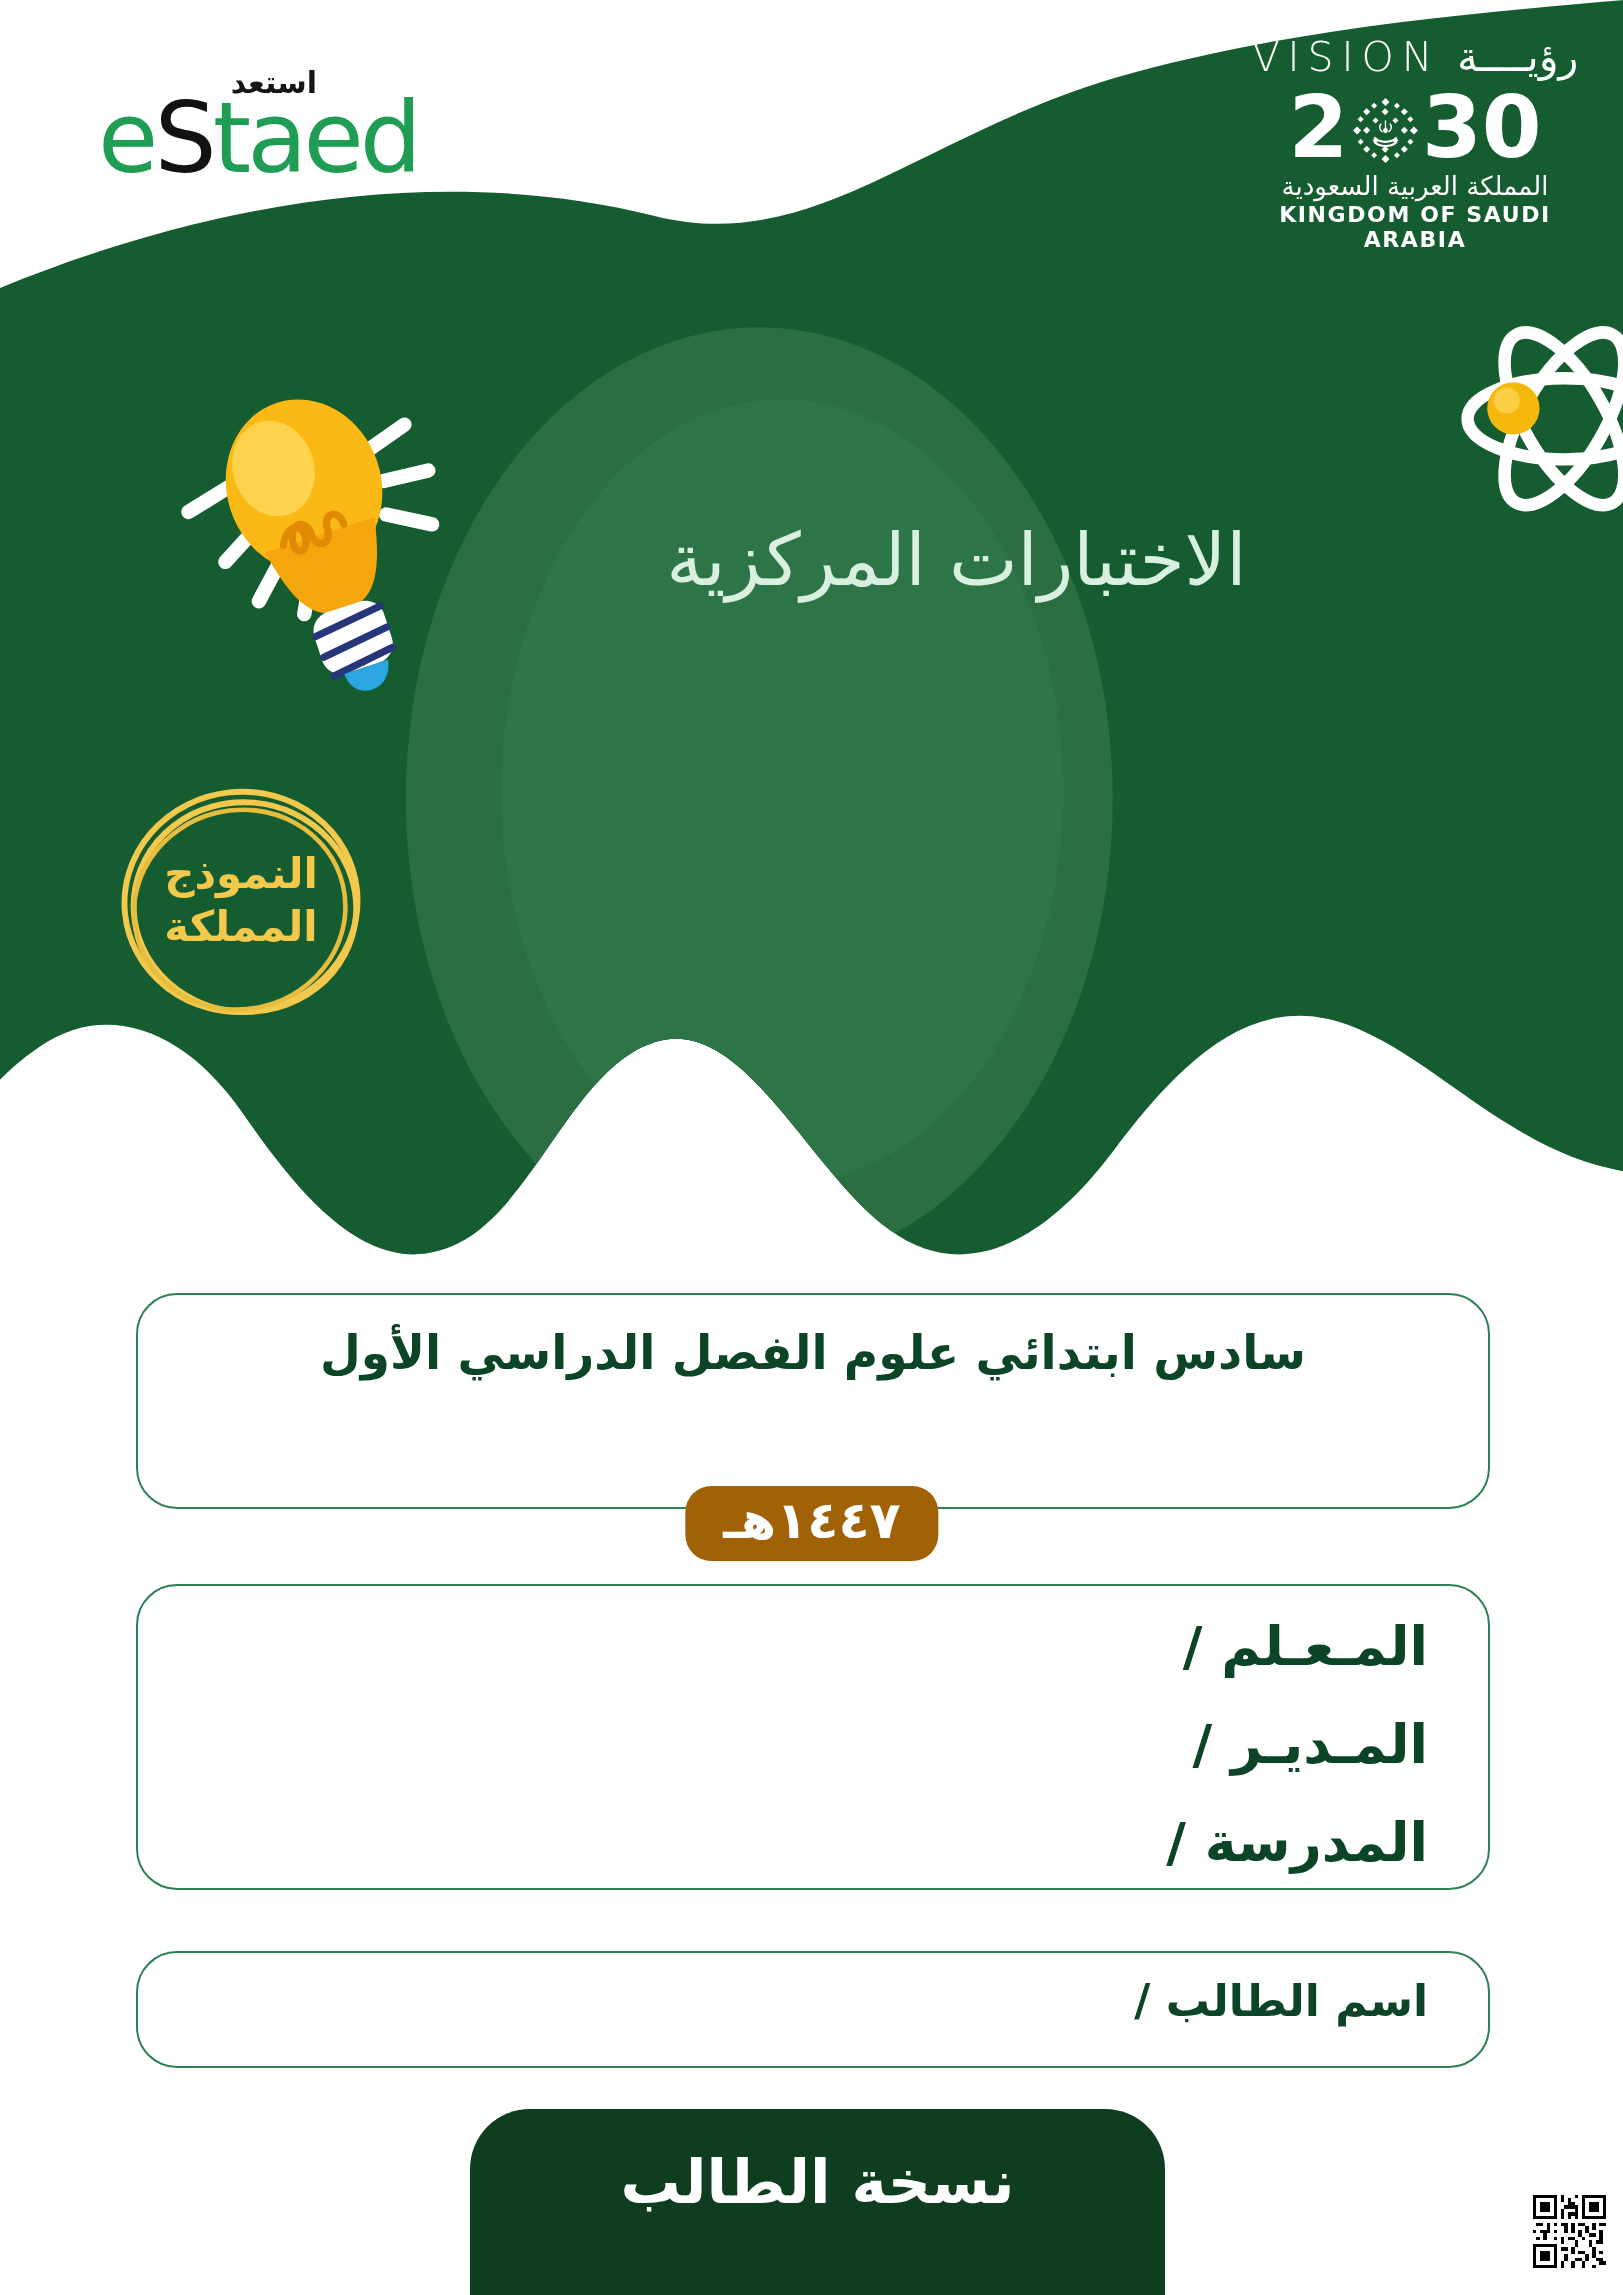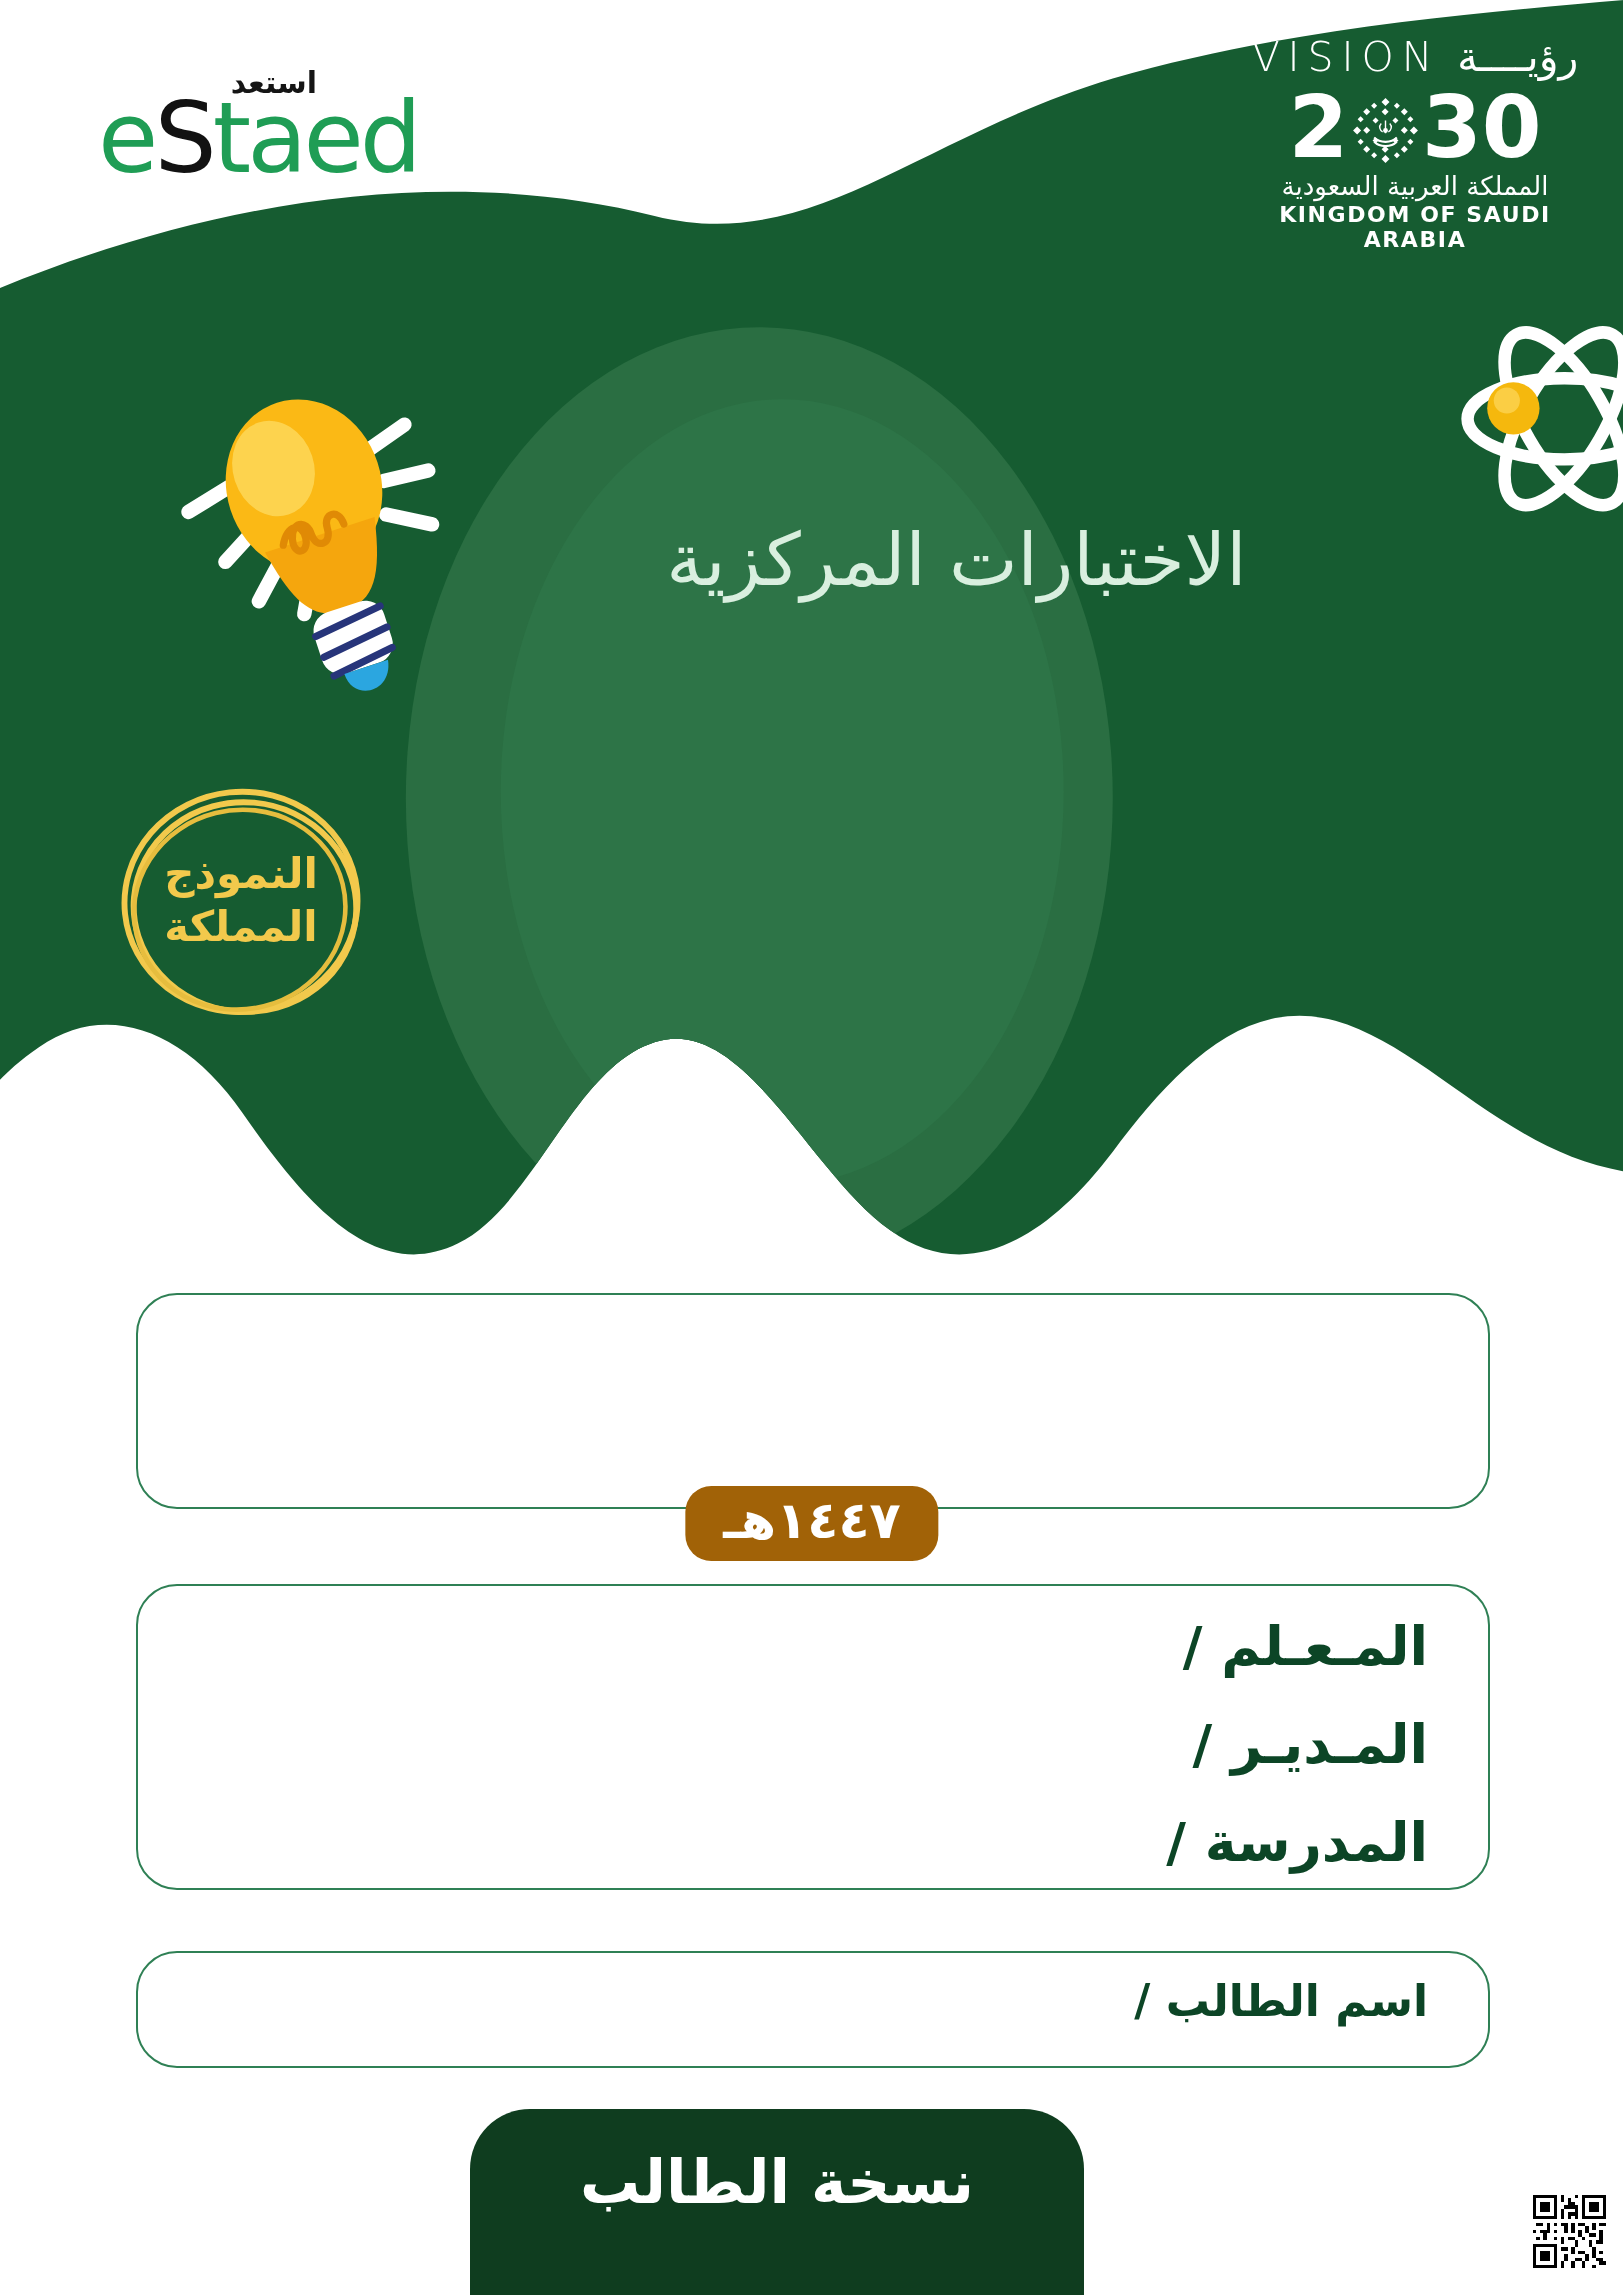--- a/index.html
+++ b/index.html
@@ -90,21 +90,21 @@
 
   
   #student-card{left:136px;top:1951px;width:1354px;height:117px;}
   #student-label{
     direction:rtl;text-align:right;color:#0c4526;
     font-weight:700;font-size:44px;padding-right:60px;margin-top:22px;
   }
 
   
   #copy-button{
-    position:absolute;left:470px;top:2109px;width:614px;height:187px;
+    position:absolute;left:470px;top:2109px;width:695px;height:187px;
     background:#0f3d1f;color:#ffffff;
     border-top-left-radius:60px;border-top-right-radius:60px;
     display:flex;align-items:flex-start;justify-content:center;
     font-size:60px;font-weight:700;direction:rtl;padding-top:38px;
     box-sizing:border-box;
   }
 
   
   #qr-code{position:absolute;right:18.3px;bottom:27.5px;width:73px;height:73px;}
 </style>
@@ -252,20 +252,21 @@
     <ellipse cx="206" cy="200" rx="170" ry="160" fill="none" stroke="#f2c94c" stroke-width="9" transform="rotate(5 206 200)"></ellipse>
     <ellipse cx="198" cy="204" rx="162" ry="152" fill="none" stroke="#e6bd3e" stroke-width="7" transform="rotate(-14 198 204)"></ellipse>
   </svg>
   <div class="badge-text">
     <span>النموذج</span>
     <span>المملكة</span>
   </div>
 </div>
 
 <div class="card" id="info-card">
+  <div class="info-line" id="info-line-1">سادس ابتدائي علوم الفصل الدراسي الأول</div>
 </div>
 
 <div class="year-pill">١٤٤٧هـ</div>
 
 <div class="card" id="roles-card">
   <div class="role-row" id="role-0">المـعـلم /</div>
   <div class="role-row" id="role-1">المـديـر /</div>
   <div class="role-row" id="role-2">المدرسة /</div>
 </div>
 

